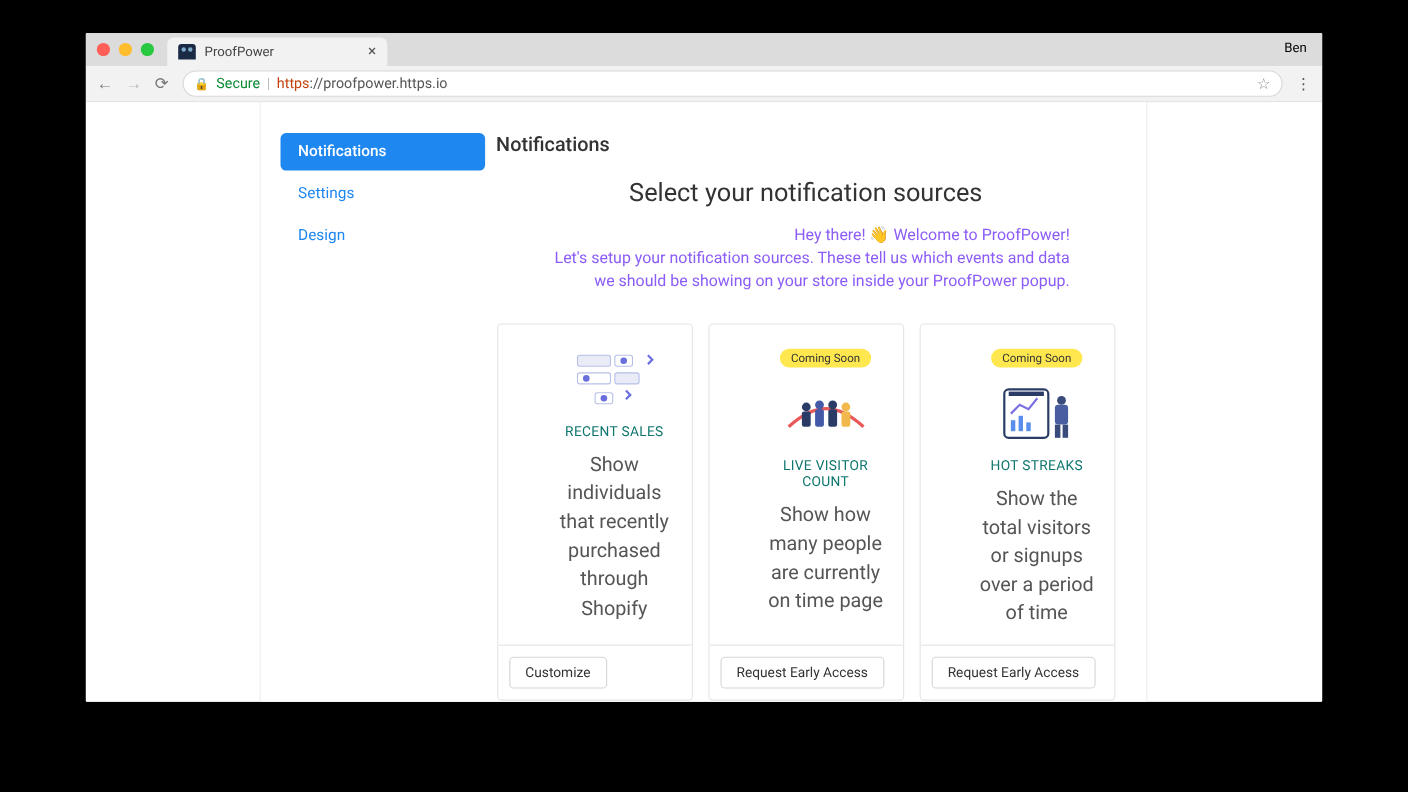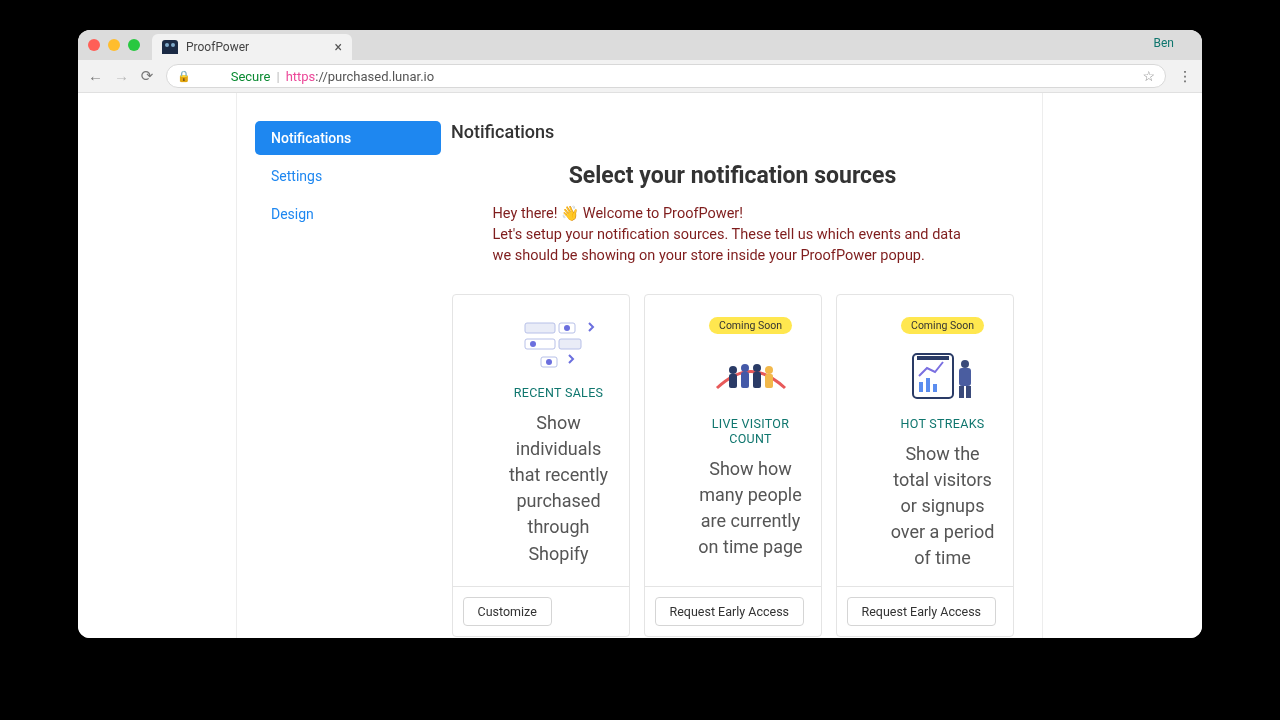--- a/index.html
+++ b/index.html
@@ -11,21 +11,21 @@
     overflow: hidden;
     position: relative;
   }
   .browser-frame {
     position: absolute;
     top: 30px;
     left: 78px;
     width: 1124px;
     height: 608px;
     background: #fff;
-    border-radius: 12px;
+    border-radius: 1px;
     overflow: hidden;
     box-shadow: 0 8px 30px rgba(0,0,0,0.4);
     display: flex;
     flex-direction: column;
   }
   .tab-bar {
     height: 30px;
     background: #dcdcdc;
     display: flex;
     align-items: center;
@@ -58,21 +58,21 @@
     border-radius: 3px 3px 0 0;
     position: relative;
   }
   .tab .favicon::before, .tab .favicon::after {
     content: ""; position: absolute; top: 3px; width: 4px; height: 4px; background: #7ea9c9; border-radius: 50%;
   }
   .tab .favicon::before { left: 3px; }
   .tab .favicon::after { right: 3px; }
   .tab .close-x { color: #555; font-size: 14px; margin-left: auto; }
   .user-label {
-    position: absolute; right: 28px; top: 6px; font-size: 12px; color: #0f766e;
+    position: absolute; right: 14px; top: 6px; font-size: 12px; color: #000000;
   }
   .addr-bar {
     height: 33px;
     background: #f2f2f2;
     border-bottom: 1px solid #e0e0e0;
     display: flex;
     align-items: center;
     padding: 0 10px;
     gap: 12px;
   }
@@ -84,23 +84,23 @@
     background: #fff;
     border: 1px solid #d8d8d8;
     border-radius: 14px;
     display: flex;
     align-items: center;
     padding: 0 10px;
     font-size: 13px;
     gap: 6px;
   }
   .lock-icon { color: #0a8a32; font-size: 11px; }
-  .secure-text { color: #0a8a32; margin-left: 34px; }
+  .secure-text { color: #0a8a32; }
   .sep { color: #bbb; }
-  .url-scheme { color: #ec4899; }
+  .url-scheme { color: #c2410c; }
   .url-rest { color: #555; }
   .star-icon { margin-left: auto; color: #888; font-size: 14px; }
   .menu-dots { color: #555; font-size: 14px; width: 14px; text-align: center; }
 
   .viewport {
     flex: 1;
     background: #fff;
     position: relative;
     overflow: hidden;
   }
@@ -138,27 +138,27 @@
   .page-heading {
     font-size: 18px;
     color: #333;
     font-weight: 500;
     margin-bottom: 20px;
   }
   .hero-title {
     text-align: center;
     font-size: 23px;
     color: #333;
-    font-weight: 700;
+    font-weight: 400;
     margin-bottom: 14px;
   }
   .hero-sub {
-    text-align: left;
+    text-align: right;
     font-size: 14.5px;
-    color: #7f1d1d;
+    color: #8b5cf6;
     line-height: 1.45;
     max-width: 480px;
     margin: 0 auto 28px auto;
   }
   .cards {
     display: flex;
     gap: 14px;
     justify-content: center;
   }
   .card {
@@ -253,21 +253,21 @@
   </div>
 
   <div class="addr-bar">
     <span class="nav-icon">←</span>
     <span class="nav-icon disabled">→</span>
     <span class="nav-icon">⟳</span>
     <div class="url-box">
       <span class="lock-icon">🔒</span>
       <span class="secure-text">Secure</span>
       <span class="sep">|</span>
-      <span><span class="url-scheme">https</span><span class="url-rest">://purchased.lunar.io</span></span>
+      <span><span class="url-scheme">https</span><span class="url-rest">://proofpower.https.io</span></span>
       <span class="star-icon">☆</span>
     </div>
     <span class="menu-dots">⋮</span>
   </div>
 
   <div class="viewport">
     <div class="app-card">
 
       <div class="app-body">
         <div class="sidebar">

